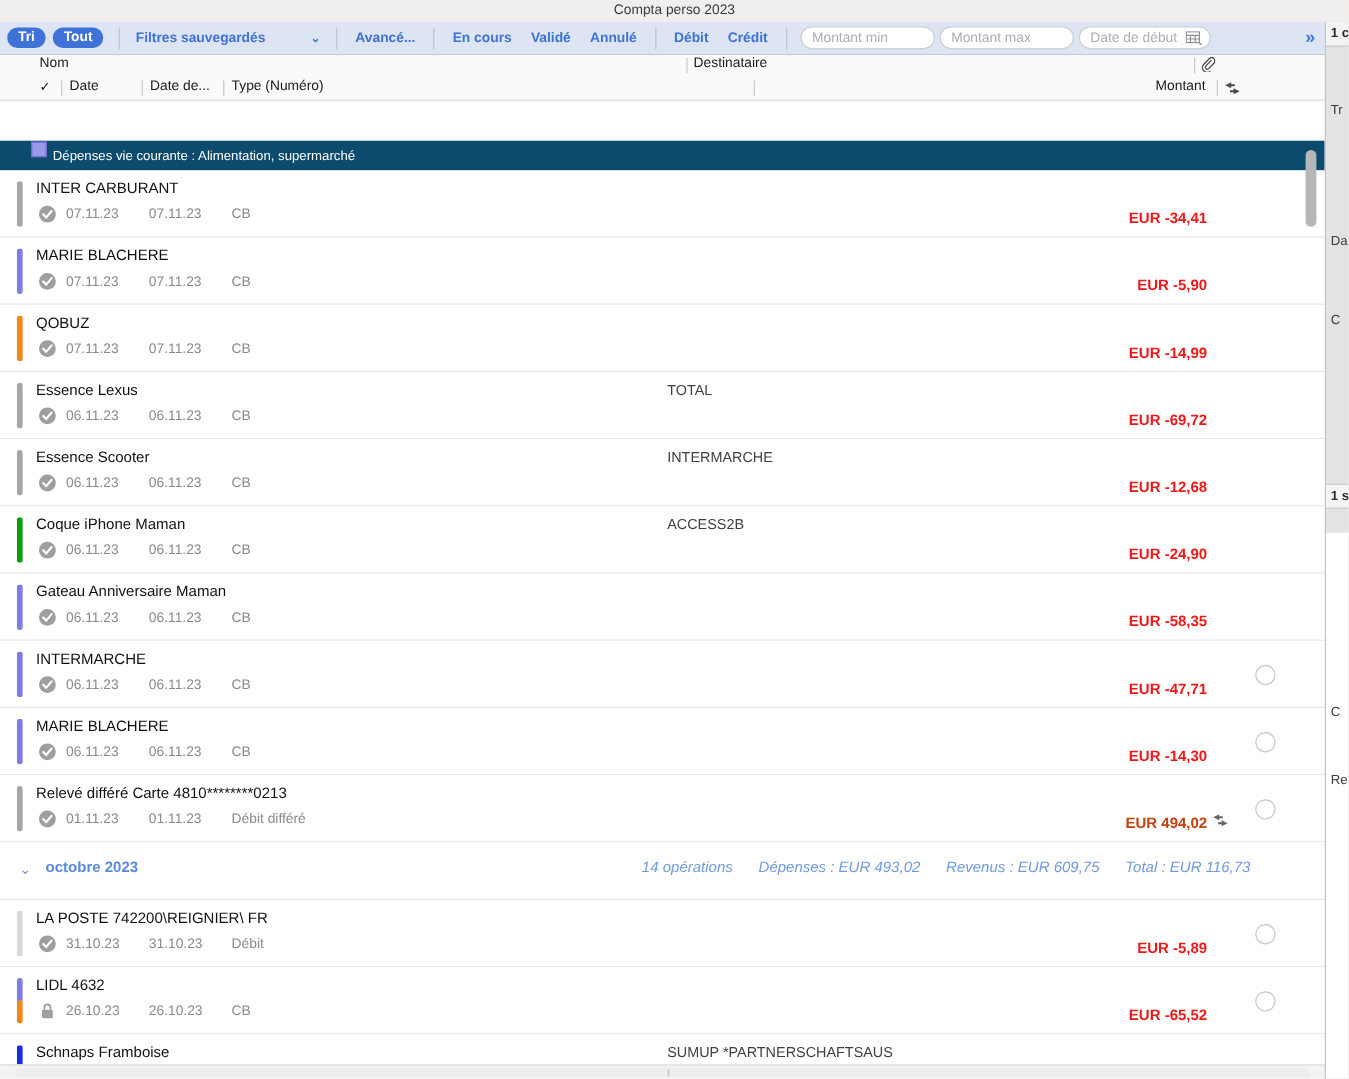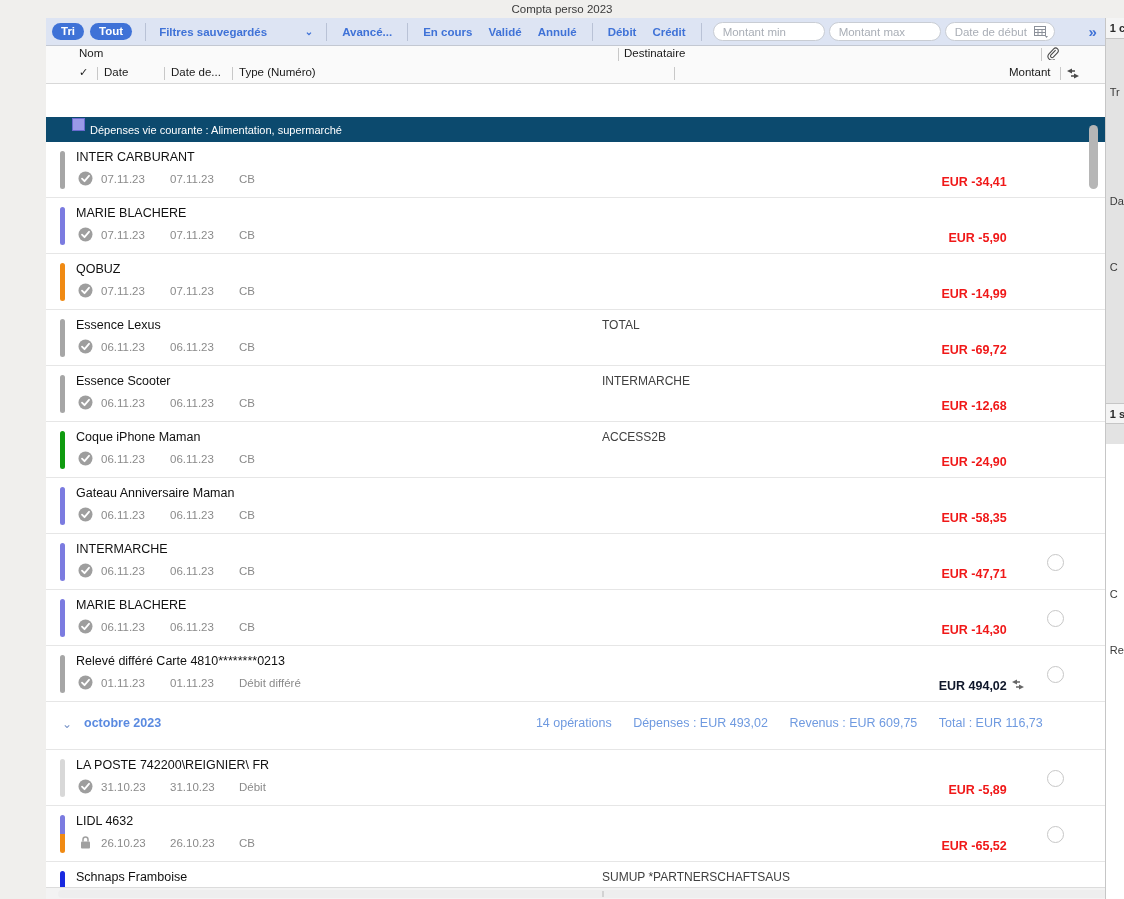--- a/index.html
+++ b/index.html
@@ -13,21 +13,21 @@
 
   
   .titlebar {
     height: 18px;
     background: #f0efed;
     display: flex; align-items: center; justify-content: center;
     font-size: 11.5px; color: #3a3a3a;
   }
 
   
-  .frame { position: relative; width: 1124px; height: 881px; display: flex; padding-left: 46px; }
+  .frame { position: relative; width: 1124px; height: 881px; display: flex; }
   .leftpane { width: 1104px; height: 881px; position: relative; background: #fff; }
 
   
   .toolbar {
     height: 28px; background: #dde4f3;
     display: flex; align-items: center; padding: 0 6px;
     border-bottom: 1px solid #c3c8d2;
     position: relative;
   }
   .pill {
@@ -97,36 +97,36 @@
   .tx-statusicon { position: absolute; left: 32px; top: 29px; width: 15px; height: 15px; }
   .tx-date  { position: absolute; left: 55px;  top: 31px; font-size: 11.5px; color: #8a8a8a; }
   .tx-date2 { position: absolute; left: 124px; top: 31px; font-size: 11.5px; color: #8a8a8a; }
   .tx-type  { position: absolute; left: 193px; top: 31px; font-size: 11.5px; color: #8a8a8a; }
   .tx-dest  { position: absolute; left: 556px; top: 8px;  font-size: 12px;   color: #404040; }
   .tx-amount {
     position: absolute; right: 98px; top: 33px;
     font-size: 12.5px; font-weight: bold; text-align: right; white-space: nowrap;
   }
   .neg { color: #f01818; }
-  .pos { color: #0f172a; text-align: center; }
+  .pos { color: #c2410c; text-align: center; }
   .tx-circle {
     position: absolute; right: 41px; top: 20px;
     width: 17px; height: 17px; border: 1px solid #c7c7c7; border-radius: 50%;
   }
   .tx-transfer { position: absolute; right: 80px; top: 30px; }
 
   
   .monthrow {
     position: relative; height: 48px; background: #fff;
     border-bottom: 1px solid #e6e6e6;
   }
   .m-chev  { position: absolute; left: 16px; top: 15px; color: #7b96c9; font-size: 12px; }
   .m-label { position: absolute; left: 38px; top: 14px; font-size: 12.5px; font-weight: bold; color: #5a8ae0; }
   .m-stats { position: absolute; right: 62px; top: 14px; font-size: 12.5px; color: #6f9ae0; white-space: nowrap; }
-  .m-stats span { margin-left: 18px; }
+  .m-stats span { margin-left: 18px; font-style: italic; }
   .m-stats span:first-child { margin-left: 0; }
 
   
   .vscroll {
     position: absolute; top: 99px; right: 6px; bottom: 12px; width: 10px;
   }
   .vthumb {
     position: absolute; top: 8px; left: 0; width: 9px; height: 64px;
     background: #b6b6b6; border-radius: 5px;
   }

